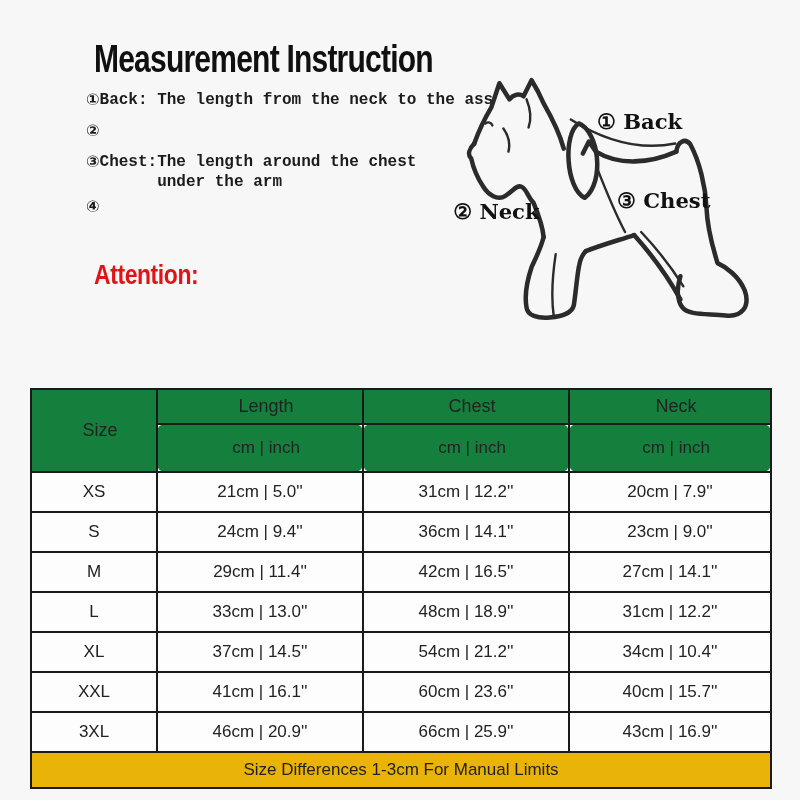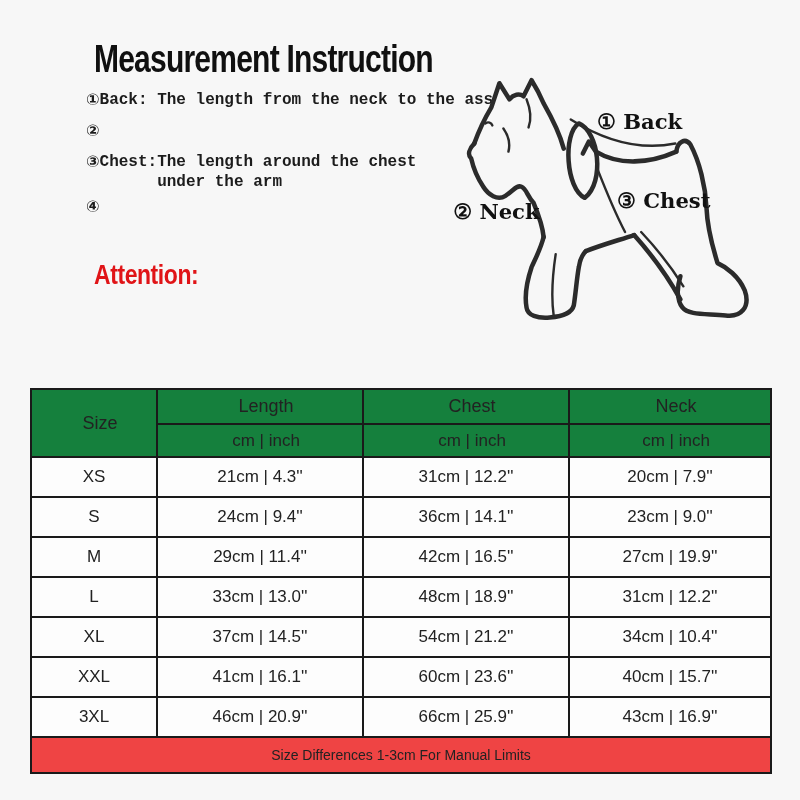--- a/index.html
+++ b/index.html
@@ -49,23 +49,23 @@
   .size-table col.c-len  { width:206px; }
   .size-table col.c-chest{ width:206px; }
   .size-table col.c-neck { width:202px; }
   .size-table th, .size-table td {
     border:2px solid #1a1a1a; text-align:center; vertical-align:middle;
     color:#222; font-weight:400;
   }
   .size-table thead th { background:#15803d; font-size:18px;padding-left:12px; }
   .size-table thead .unit-row th { font-size:17px; }
   .size-table .hrow1 th { height:35px; }
-  .size-table .unit-row th { height:33px; }
+  .size-table .unit-row th { height:48px;border-radius:8px; }
   .size-table tbody td { background:#fdfdfd; font-size:17px; height:40px; }
-  .size-table tfoot td { background:#ef4444; font-size:14px; height:36px; }
+  .size-table tfoot td { background:#eab308; font-size:17px; height:36px; }
 </style>
 </head>
 <body>
 
 <div class="canvas">
 
   <div class="main-title">Measurement Instruction</div>
 
   <div class="instructions">
     <div class="inst-item">
@@ -145,35 +145,35 @@
       </tr>
       <tr class="unit-row">
         <th>cm | inch</th>
         <th>cm | inch</th>
         <th>cm | inch</th>
       </tr>
     </thead>
     <tbody>
       <tr>
         <td>XS</td>
-        <td>21cm |  4.3''</td>
+        <td>21cm |  5.0''</td>
         <td>31cm |  12.2''</td>
         <td>20cm |  7.9''</td>
       </tr>
       <tr>
         <td>S</td>
         <td>24cm |  9.4''</td>
         <td>36cm |  14.1''</td>
         <td>23cm |  9.0''</td>
       </tr>
       <tr>
         <td>M</td>
         <td>29cm |  11.4''</td>
         <td>42cm |  16.5''</td>
-        <td>27cm |  19.9''</td>
+        <td>27cm |  14.1''</td>
       </tr>
       <tr>
         <td>L</td>
         <td>33cm |  13.0''</td>
         <td>48cm |  18.9''</td>
         <td>31cm |  12.2''</td>
       </tr>
       <tr>
         <td>XL</td>
         <td>37cm |  14.5''</td>

